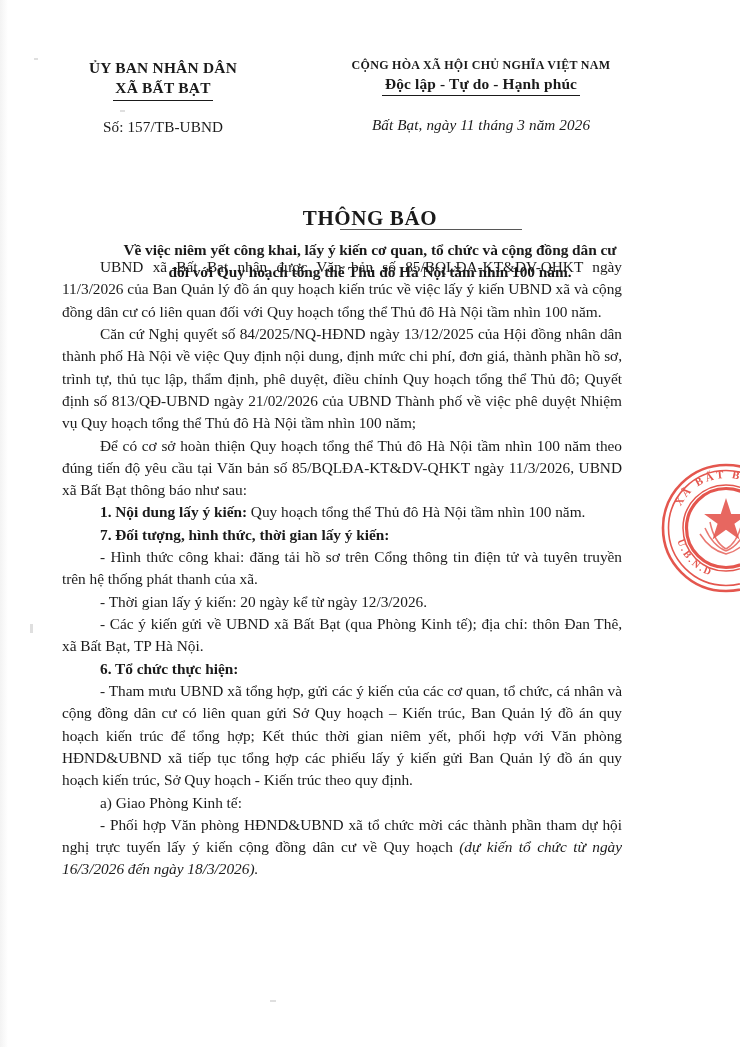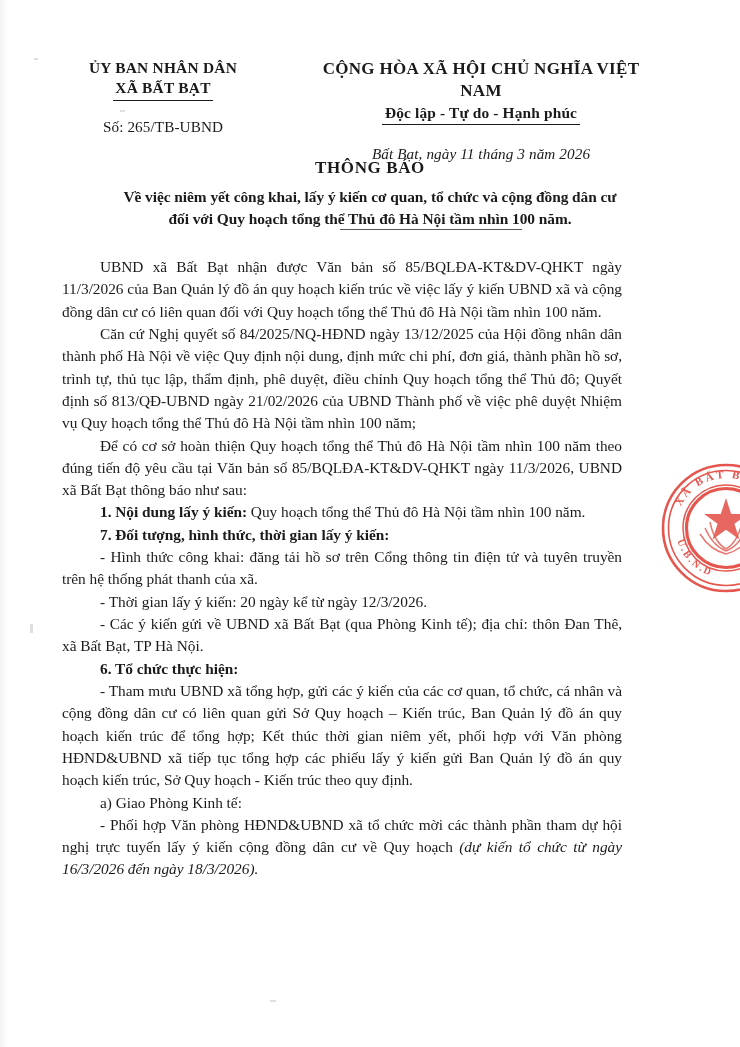--- a/index.html
+++ b/index.html
@@ -69,21 +69,21 @@
     border-bottom: 1.4px solid #1a1a1a;
     padding: 0 2px 1px 2px;
   }
   .doc-number {
     font-size: 15.2px;
     margin-top: 17px;
     letter-spacing: .1px;
   }
   .nation-name {
     font-weight: bold;
-    font-size: 17px;
+    font-size: 12px;
     letter-spacing: .3px;
     line-height: 1.32;
   }
   .nation-motto {
     font-weight: bold;
     font-size: 15.4px;
     letter-spacing: .15px;
     line-height: 1.32;
     display: inline-block;
     border-bottom: 1.4px solid #1a1a1a;
@@ -99,22 +99,23 @@
   
   .title-block {
     position: absolute;
     left: 78px;
     right: 78px;
     top: 158px;
     text-align: center;
   }
   .doc-type {
     font-weight: bold;
-    font-size: 17px;
+    font-size: 21px;
     letter-spacing: .6px;
+    margin-top: 48px;
   }
   .doc-subject {
     font-weight: bold;
     font-size: 15.4px;
     line-height: 1.45;
     margin-top: 8px;
     letter-spacing: -.05px;
   }
   .subject-underline {
     position: absolute;
@@ -164,21 +165,21 @@
   <div class="scan-speck" style="left:34px;top:58px;width:4px;height:2px;"></div>
   <div class="scan-speck" style="left:30px;top:624px;width:3px;height:9px;"></div>
   <div class="scan-speck" style="left:120px;top:110px;width:5px;height:2px;"></div>
   <div class="scan-speck" style="left:270px;top:1000px;width:6px;height:2px;"></div>
 
   <div class="header">
 
     <div class="hdr-left">
       <div class="org-name">ỦY BAN NHÂN DÂN</div>
       <div class="org-sub">XÃ BẤT BẠT</div>
-      <div class="doc-number">Số: 265/TB-UBND</div>
+      <div class="doc-number">Số: 157/TB-UBND</div>
     </div>
 
     <div class="hdr-right">
       <div class="nation-name">CỘNG HÒA XÃ HỘI CHỦ NGHĨA VIỆT NAM</div>
       <div class="nation-motto">Độc lập - Tự do - Hạnh phúc</div>
       <div class="place-date">Bất Bạt, ngày 11 tháng 3 năm 2026</div>
     </div>
 
   </div>
 

